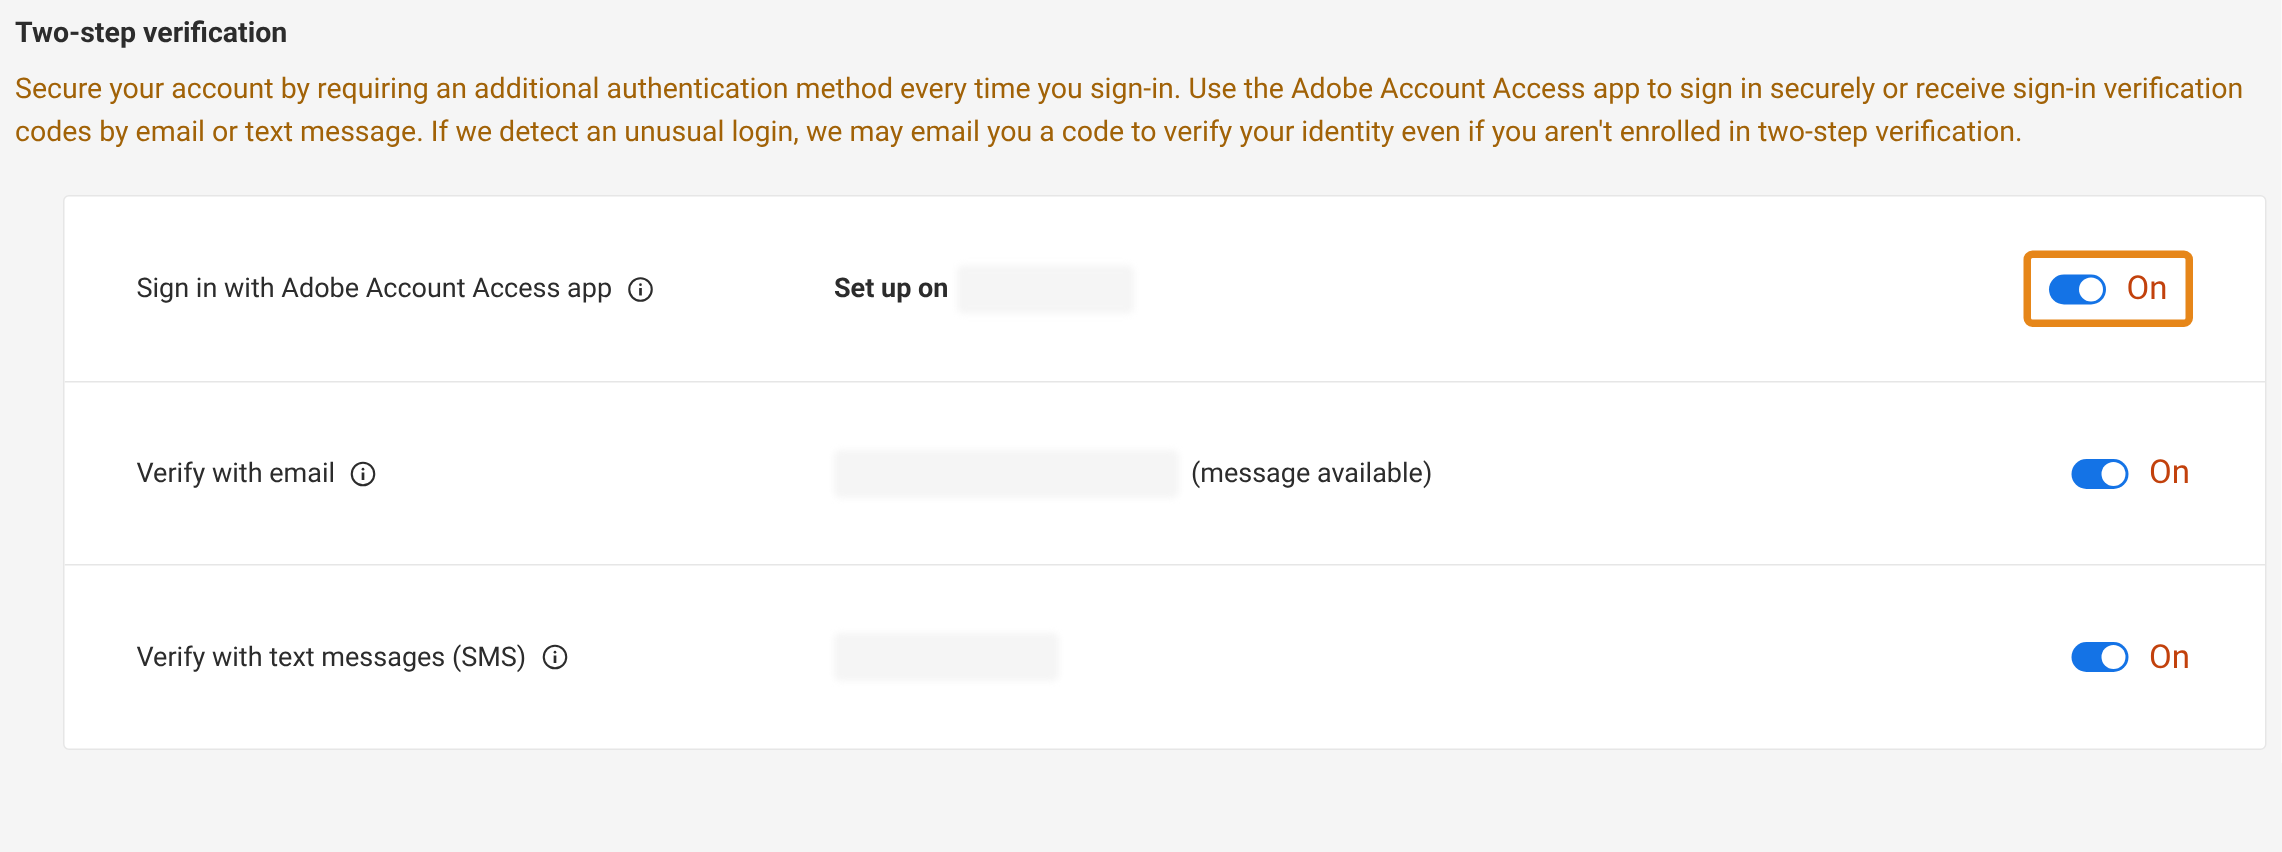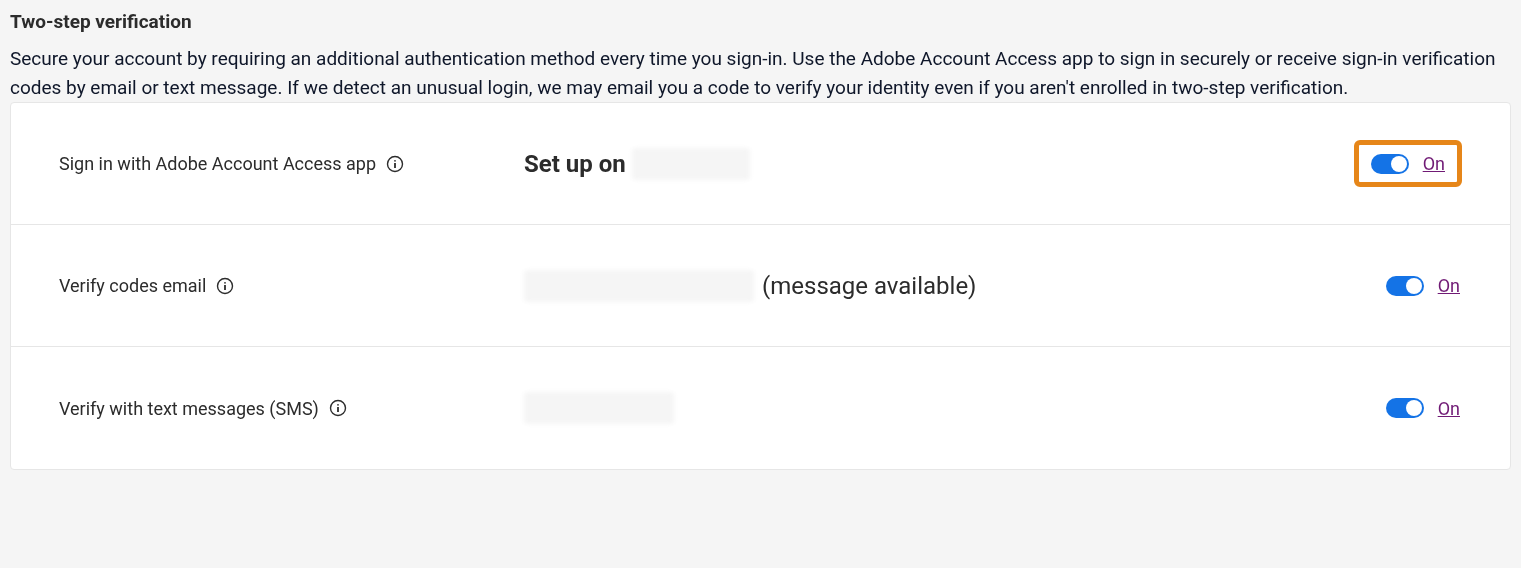--- a/index.html
+++ b/index.html
@@ -16,28 +16,30 @@
     }
     .section-title {
       font-size: 19px;
       font-weight: 700;
       color: #2c2c2c;
       margin-bottom: 12px;
     }
     .section-description {
       font-size: 19px;
       line-height: 1.5;
-      color: #0f172a;
+      color: #a16207;
+      margin-bottom: 28px;
       max-width: 1500px;
     }
     .card {
       background: #fff;
       border: 1px solid #e6e6e6;
       border-radius: 4px;
       overflow: hidden;
+      margin-left: 32px;
     }
     .row {
       display: flex;
       align-items: center;
       padding: 36px 48px;
       border-bottom: 1px solid #e6e6e6;
       min-height: 122px;
     }
     .row:last-child {
       border-bottom: none;
@@ -49,21 +51,21 @@
       width: 465px;
       flex-shrink: 0;
       font-size: 18px;
       color: #2c2c2c;
     }
     .cell-value {
       display: flex;
       align-items: center;
       gap: 6px;
       flex: 1;
-      font-size: 24px;
+      font-size: 18px;
       color: #2c2c2c;
     }
     .cell-value .prefix {
       font-weight: 700;
     }
     .blur-box {
       display: inline-block;
       background: #f5f5f5;
       border-radius: 4px;
       filter: blur(2px);
@@ -90,23 +92,22 @@
     .toggle .knob {
       position: absolute;
       top: 2px;
       right: 2px;
       width: 16px;
       height: 16px;
       background: #fff;
       border-radius: 50%;
     }
     .toggle-text {
-      font-size: 18px;
-      color: #701a75;
-      text-decoration: underline;
+      font-size: 22px;
+      color: #c2410c;
     }
     .highlight-box {
       border: 5px solid #e68619;
       border-radius: 6px;
       padding: 8px 12px;
       display: flex;
       align-items: center;
       gap: 14px;
     }
     .info-icon {
@@ -151,21 +152,21 @@
     <div class="cell-toggle highlight-box">
       <div class="toggle">
         <div class="knob"></div>
       </div>
       <span class="toggle-text">On</span>
     </div>
   </div>
 
   <div class="row">
     <div class="cell-label">
-      <span>Verify codes email</span>
+      <span>Verify with email</span>
       <span class="info-icon">
         <svg viewBox="0 0 18 18" fill="none" stroke="#2c2c2c" stroke-width="1.4">
           <circle cx="9" cy="9" r="7.5"></circle>
           <circle cx="9" cy="5.8" r="0.9" fill="#2c2c2c" stroke="none"></circle>
           <line x1="9" y1="8" x2="9" y2="13" stroke-width="1.8"></line>
         </svg>
       </span>
     </div>
     <div class="cell-value">
       <span class="blur-box blur-b"></span>

